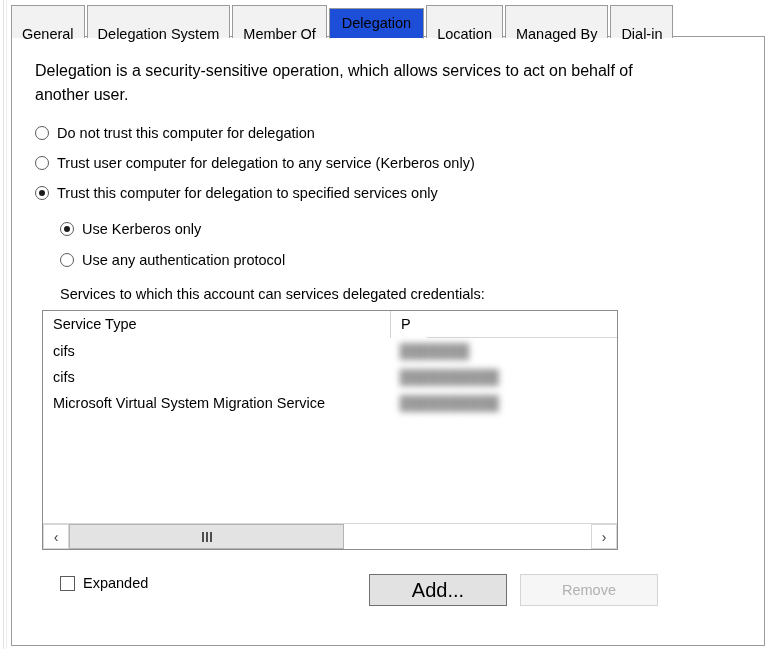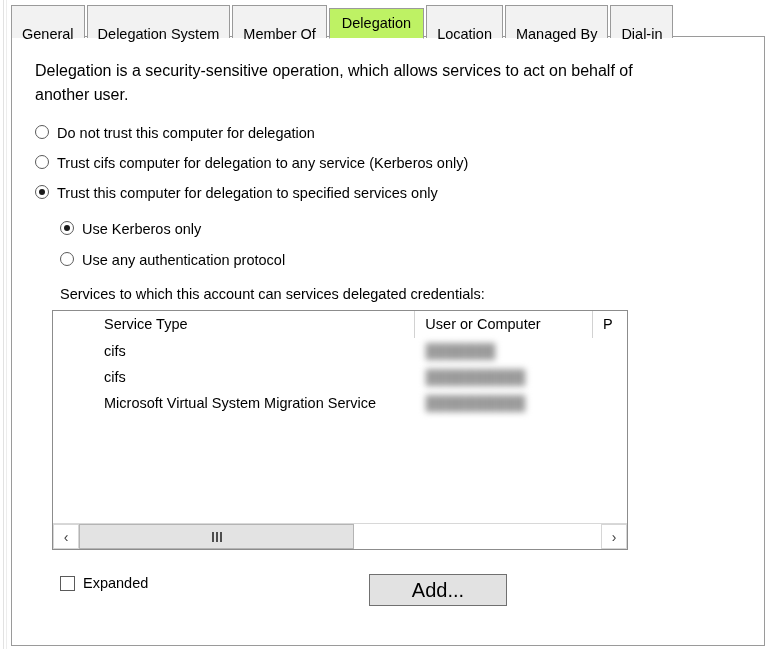--- a/index.html
+++ b/index.html
@@ -57,21 +57,21 @@
     border: 1px solid #9a9a9a;
     border-bottom: none;
     color: #000;
     font-size: 14.5px;
     white-space: nowrap;
     box-sizing: border-box;
     position: relative;
     top: 0;
   }
   .tab.active {
-    background: #bef264;
+    background: #1d4ed8;
     height: 31px;
     line-height: 29px;
     padding: 0 12px;
     border: 1px solid #9a9a9a;
     border-bottom: 1px solid #ffffff;
     z-index: 10;
     margin-bottom: -1px;
   }
 
   
@@ -93,20 +93,21 @@
     top: 22px;
     width: 610px;
     line-height: 1.5;
     font-size: 16px;
   }
 
   
   .radio-row {
     position: absolute;
     display: flex;
+    align-items: center;
     white-space: nowrap;
   }
   .radio-mark {
     width: 14px;
     height: 14px;
     border-radius: 50%;
     border: 1px solid #5a5a5a;
     background: #ffffff;
     box-sizing: border-box;
     margin-right: 8px;
@@ -136,29 +137,28 @@
     position: absolute;
     left: 48px;
     top: 249px;
     font-size: 14.5px;
     white-space: nowrap;
   }
 
   
   #listview {
     position: absolute;
-    left: 40px;
+    left: 30px;
     top: 273px;
     width: 576px;
     height: 240px;
     border: 1px solid #8c8c8c;
     background: #ffffff;
     box-sizing: border-box;
     overflow: hidden;
-    padding-left: 41px;
   }
   #lv-header {
     height: 27px;
     display: flex;
     background: #ffffff;
     border-bottom: 1px solid #d8d8d8;
     box-sizing: border-box;
   }
   .lv-col {
     height: 27px;
@@ -333,21 +333,21 @@
 
     <div id="description">Delegation is a security-sensitive operation, which allows services to act on behalf of another user.</div>
 
     <div class="radio-row" id="radio-none">
       <span class="radio-mark"></span>
       <span class="radio-label">Do not trust this computer for delegation</span>
     </div>
 
     <div class="radio-row" id="radio-any">
       <span class="radio-mark"></span>
-      <span class="radio-label">Trust cifs computer for delegation to any service (Kerberos only)</span>
+      <span class="radio-label">Trust user computer for delegation to any service (Kerberos only)</span>
     </div>
 
     <div class="radio-row" id="radio-spec">
       <span class="radio-mark checked"></span>
       <span class="radio-label">Trust this computer for delegation to specified services only</span>
     </div>
 
     <div class="radio-row" id="radio-kerb">
       <span class="radio-mark checked"></span>
       <span class="radio-label">Use Kerberos only</span>
@@ -357,21 +357,20 @@
       <span class="radio-mark"></span>
       <span class="radio-label">Use any authentication protocol</span>
     </div>
 
     <div id="list-label">Services to which this account can services delegated credentials:</div>
 
     <div id="listview">
 
       <div id="lv-header">
         <div class="lv-col c1">Service Type</div>
-        <div class="lv-col c2">User or Computer</div>
         <div class="lv-col c3">P</div>
       </div>
 
       <div id="lv-body">
         <div class="lv-row">
           <div class="lv-cell-type">cifs</div>
           <div class="lv-cell-user">███████</div>
           <div class="lv-cell-extra"></div>
         </div>
         <div class="lv-row">
@@ -399,15 +398,16 @@
       </div>
 
     </div>
 
     <div id="expanded-row">
       <span class="check-mark"></span>
       <span>Expanded</span>
     </div>
 
     <div id="btn-add">Add...</div>
+    <div id="btn-remove">Remove</div>
 
   </div>
 </div>
 
 </body></html>

